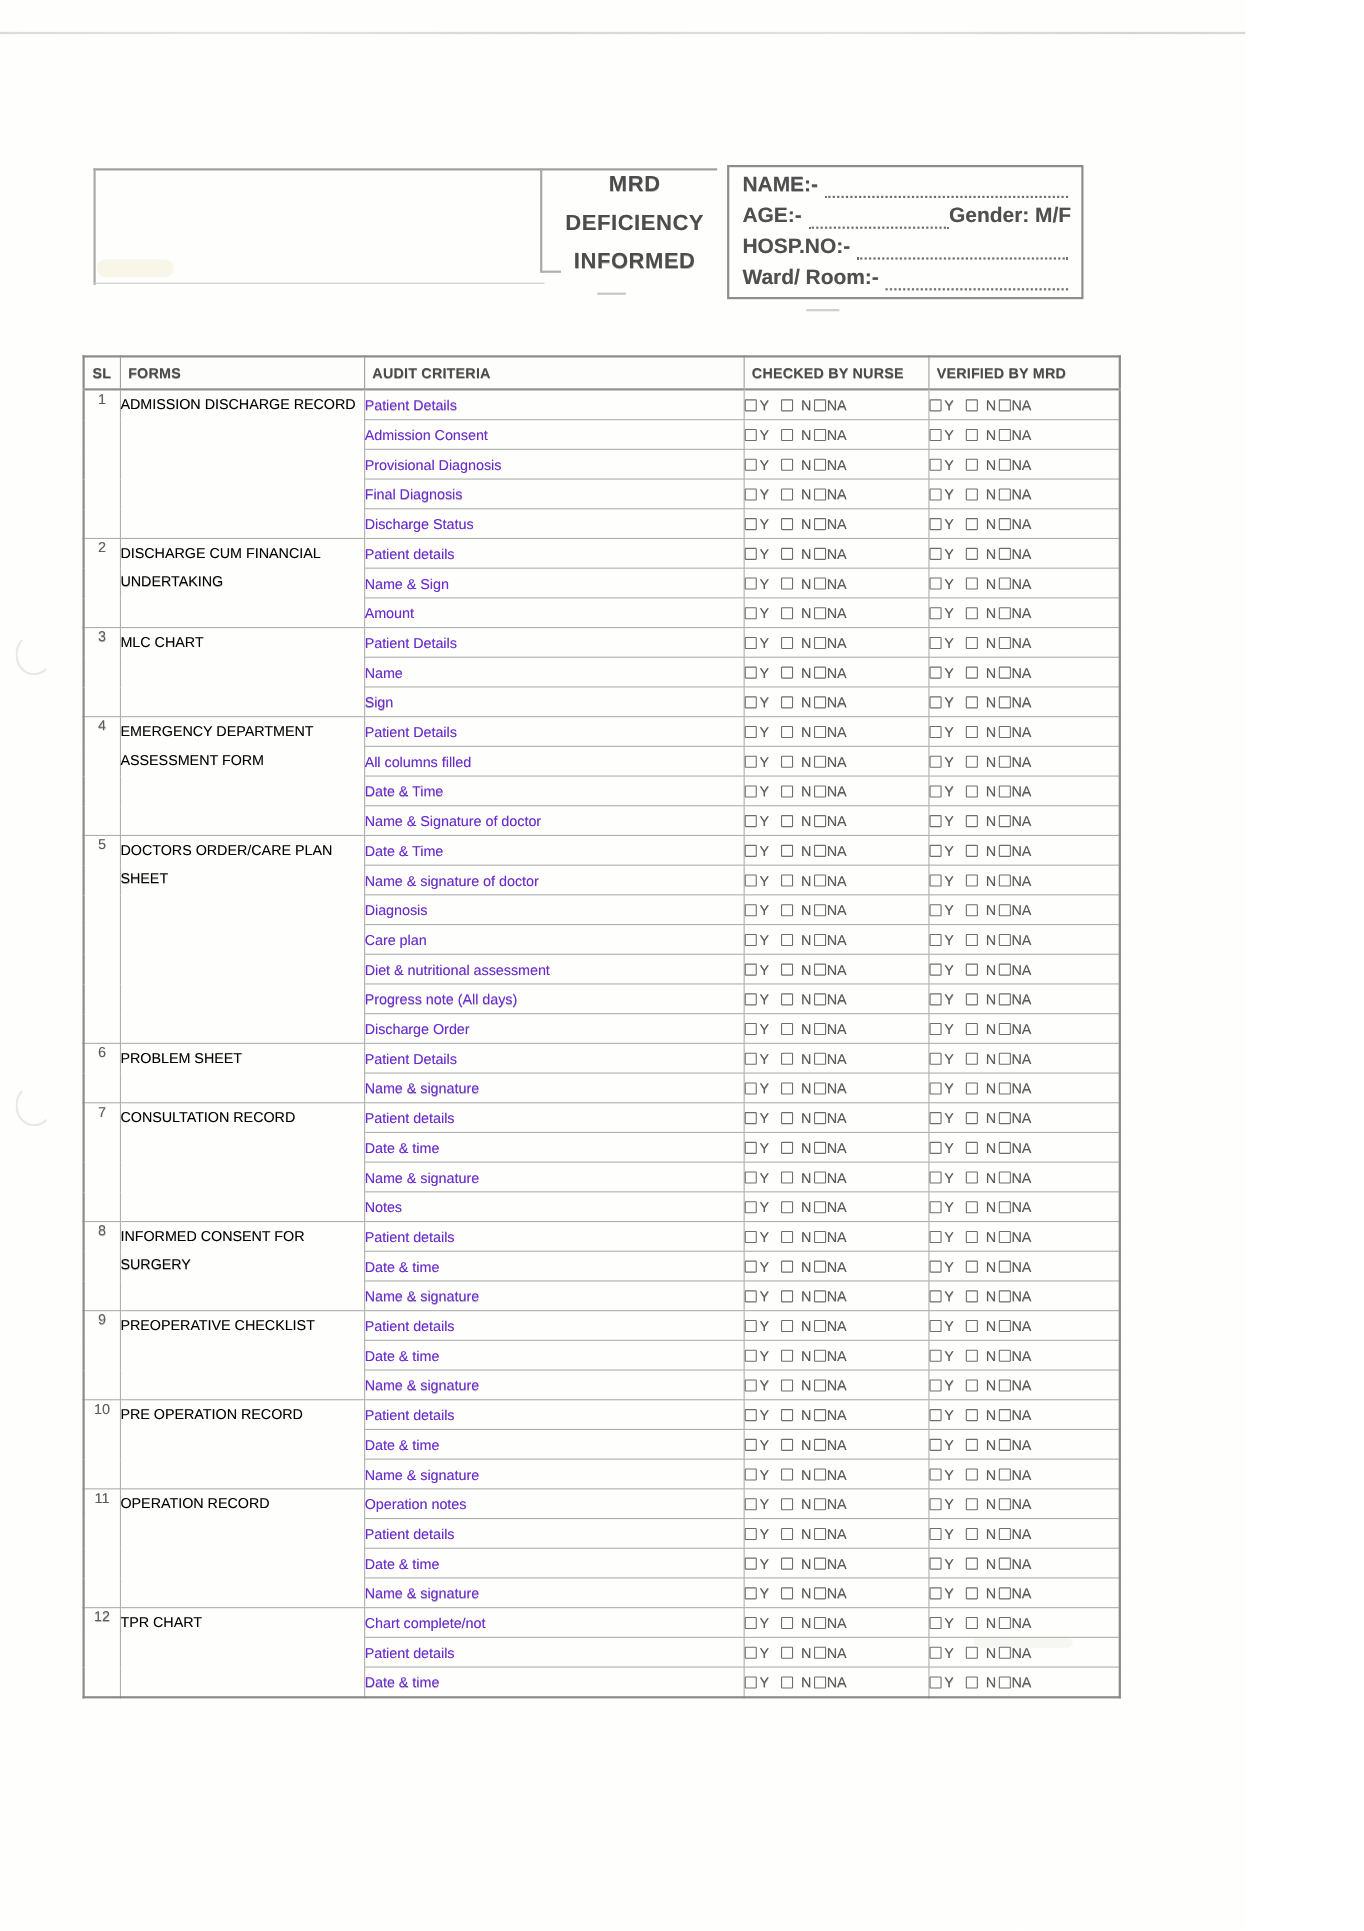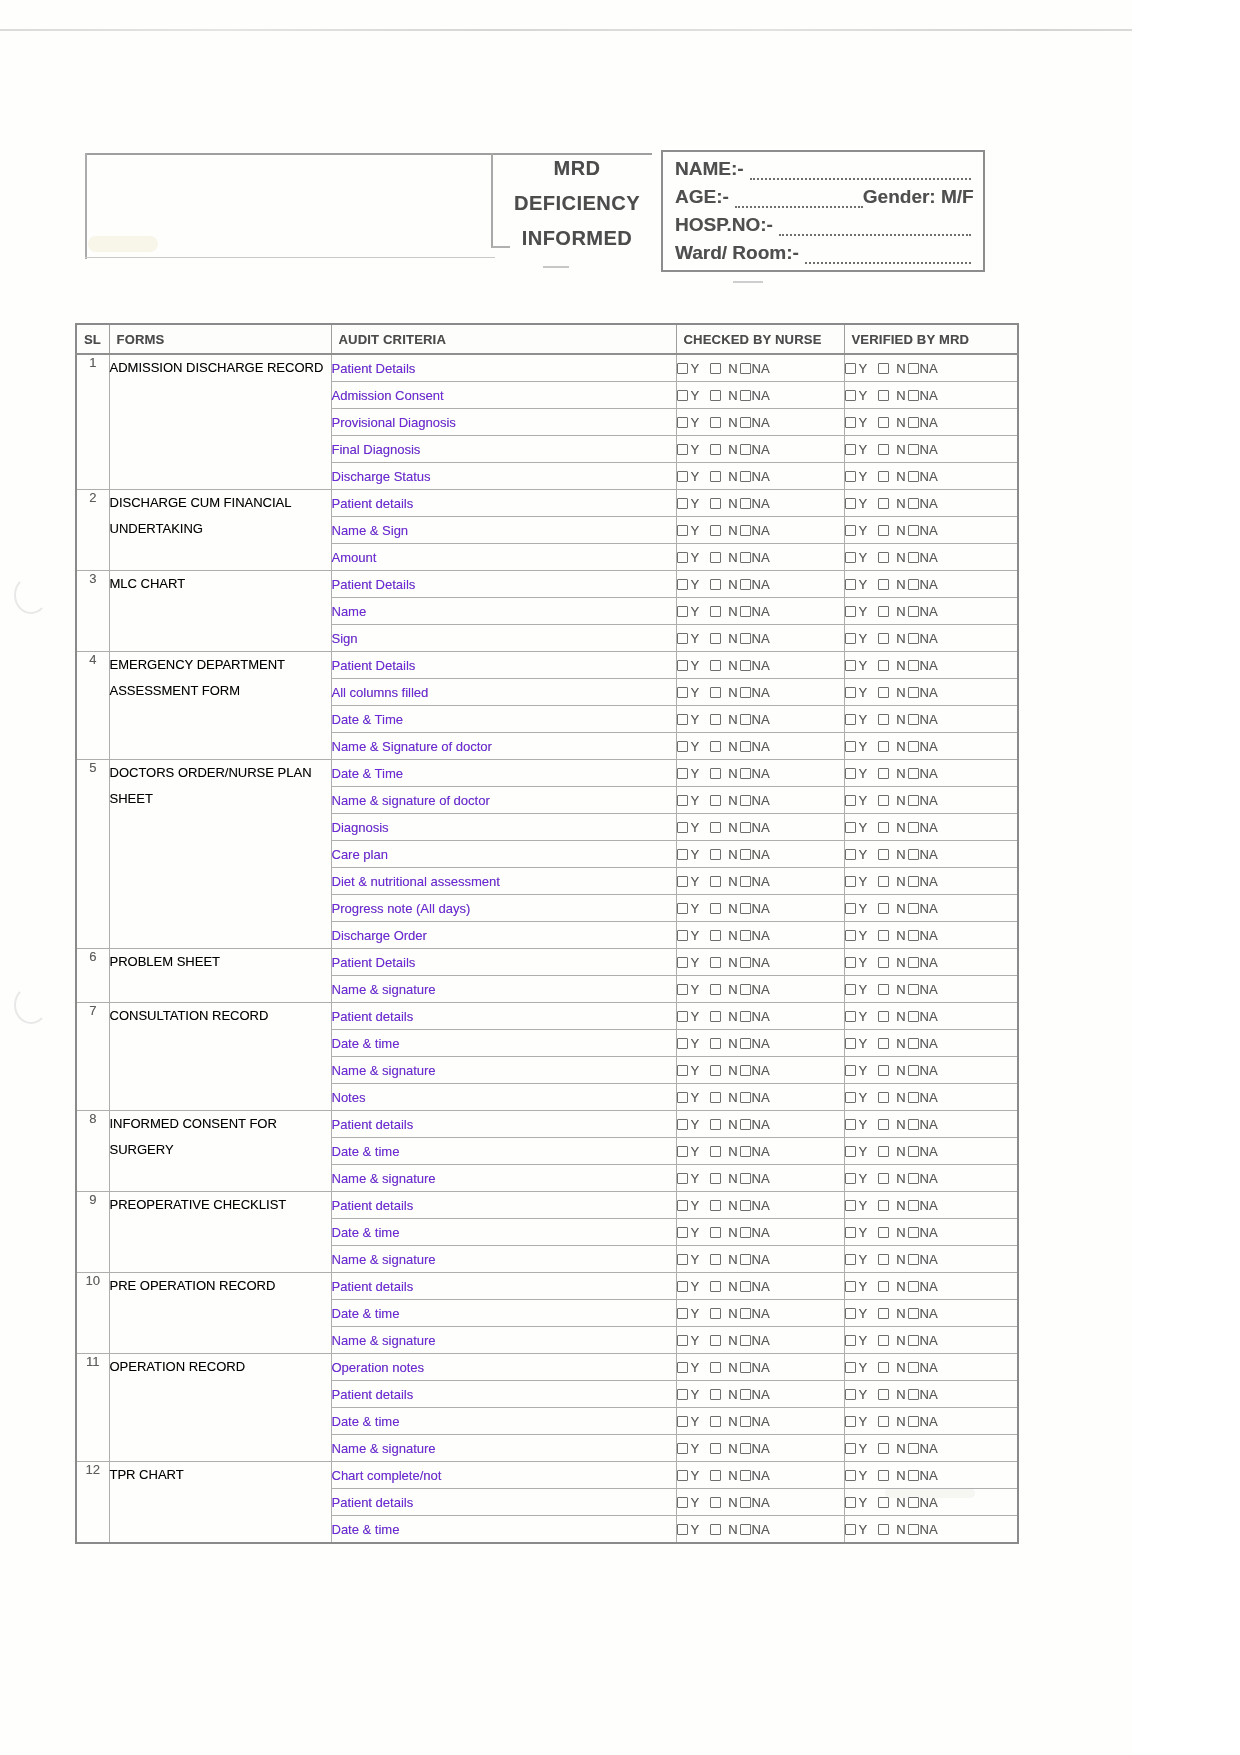--- a/index.html
+++ b/index.html
@@ -493,21 +493,21 @@
               <span class="cblab">Y</span>
               <span class="cb cb-n"></span>
               <span class="cblab lab-n">N</span>
               <span class="cb cb-na"></span>
               <span class="cblab lab-na">NA</span>
             </span>
           </td>
         </tr>
         <tr class="group-start">
           <td class="sl" rowspan="7">5</td>
-          <td class="form" rowspan="7">DOCTORS ORDER/NURSE PLAN SHEET</td>
+          <td class="form" rowspan="7">DOCTORS ORDER/CARE PLAN SHEET</td>
           <td class="crit">Date &amp; Time</td>
           <td class="check">
             <span class="cbwrap">
               <span class="cb cb-y"></span>
               <span class="cblab">Y</span>
               <span class="cb cb-n"></span>
               <span class="cblab lab-n">N</span>
               <span class="cb cb-na"></span>
               <span class="cblab lab-na">NA</span>
             </span>

